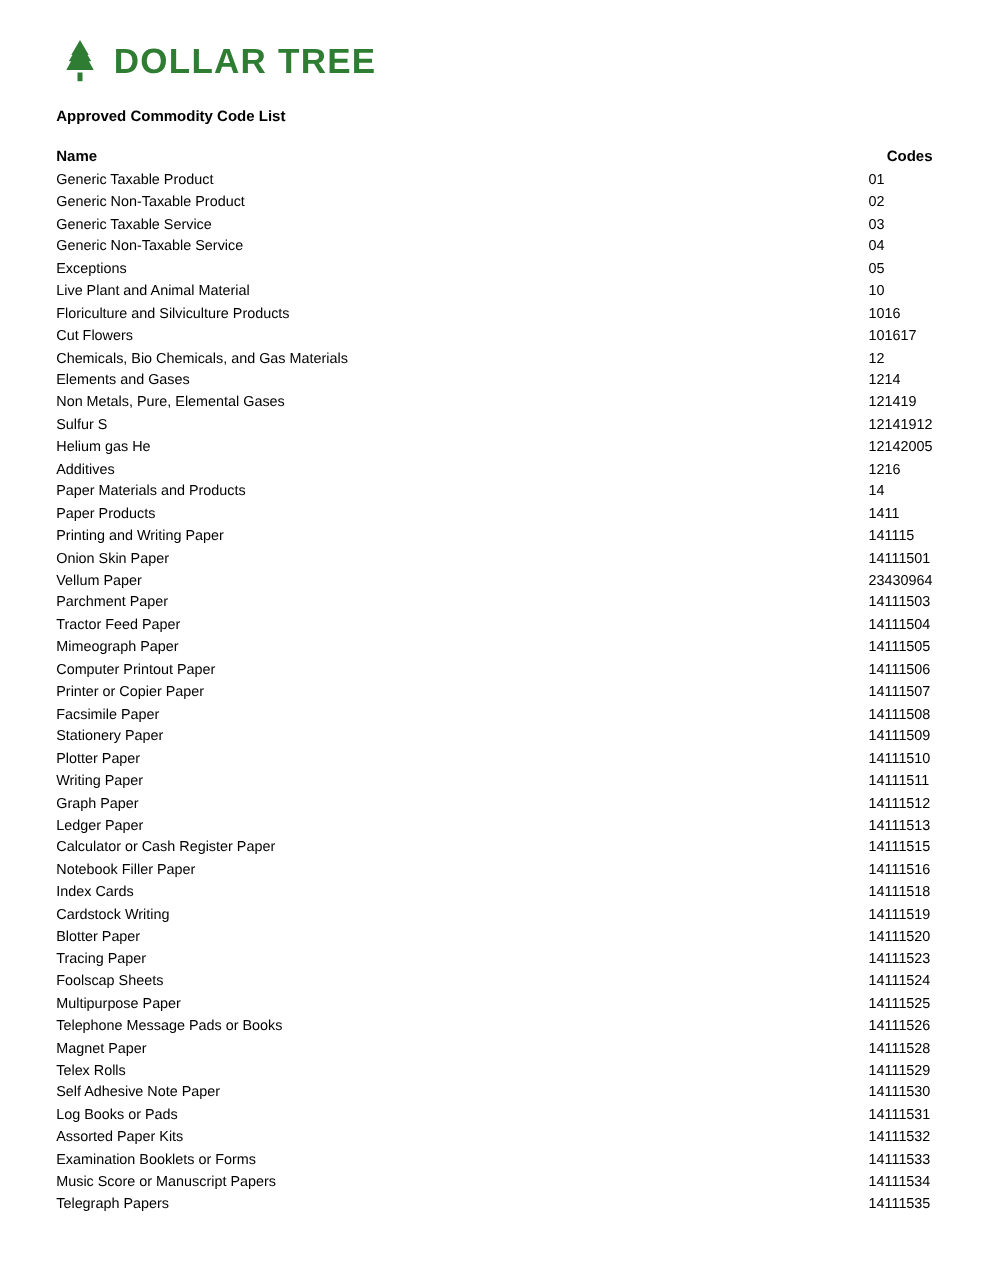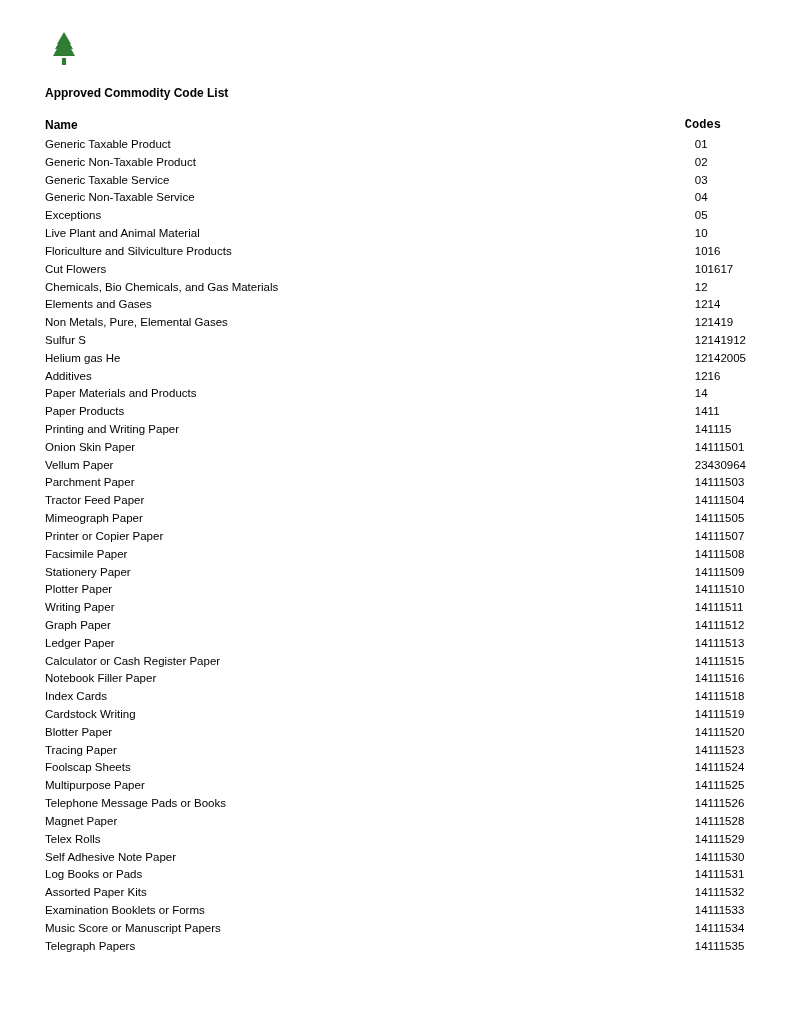--- a/index.html
+++ b/index.html
@@ -39,21 +39,21 @@
       border-collapse: collapse;
     }
     .commodity-table thead tr th {
       font-weight: bold;
       font-size: 12px;
       text-align: left;
       padding-bottom: 4px;
       border-bottom: none;
     }
     .commodity-table thead tr th.codes-col {
-      font-family: Liberation Mono, monospace;
+      text-align: right;
     }
     .commodity-table tbody tr td {
       font-size: 11.5px;
       line-height: 1.55;
       vertical-align: top;
       padding: 0;
     }
     .commodity-table tbody tr td.codes-col {
       text-align: left;
       white-space: nowrap;
@@ -74,20 +74,21 @@
   <svg class="logo-icon" viewBox="0 0 38 38" xmlns="http://www.w3.org/2000/svg">
 
     <rect x="17" y="28" width="4" height="7" fill="#2e7d32"></rect>
 
     <polygon points="19,6 8,26 30,26" fill="#2e7d32"></polygon>
 
     <polygon points="19,4 10,19 28,19" fill="#2e7d32"></polygon>
 
     <polygon points="19,2 12,14 26,14" fill="#2e7d32"></polygon>
   </svg>
+  <div class="logo-text">DOLLAR TREE</div>
 </div>
 
 <div class="page-title">Approved Commodity Code List</div>
 
 <table class="commodity-table">
   <thead>
     <tr>
       <th class="name-col">Name</th>
       <th class="codes-col">Codes</th>
     </tr>
@@ -175,20 +176,24 @@
       </tr>
       <tr>
         <td class="name-col indent-3">Tractor Feed Paper</td>
         <td class="codes-col">14111504</td>
       </tr>
       <tr>
         <td class="name-col indent-3">Mimeograph Paper</td>
         <td class="codes-col">14111505</td>
       </tr>
       <tr>
+        <td class="name-col indent-3">Computer Printout Paper</td>
+        <td class="codes-col">14111506</td>
+      </tr>
+      <tr>
         <td class="name-col indent-3">Printer or Copier Paper</td>
         <td class="codes-col">14111507</td>
       </tr>
       <tr>
         <td class="name-col indent-3">Facsimile Paper</td>
         <td class="codes-col">14111508</td>
       </tr>
       <tr>
         <td class="name-col indent-3">Stationery Paper</td>
         <td class="codes-col">14111509</td>

